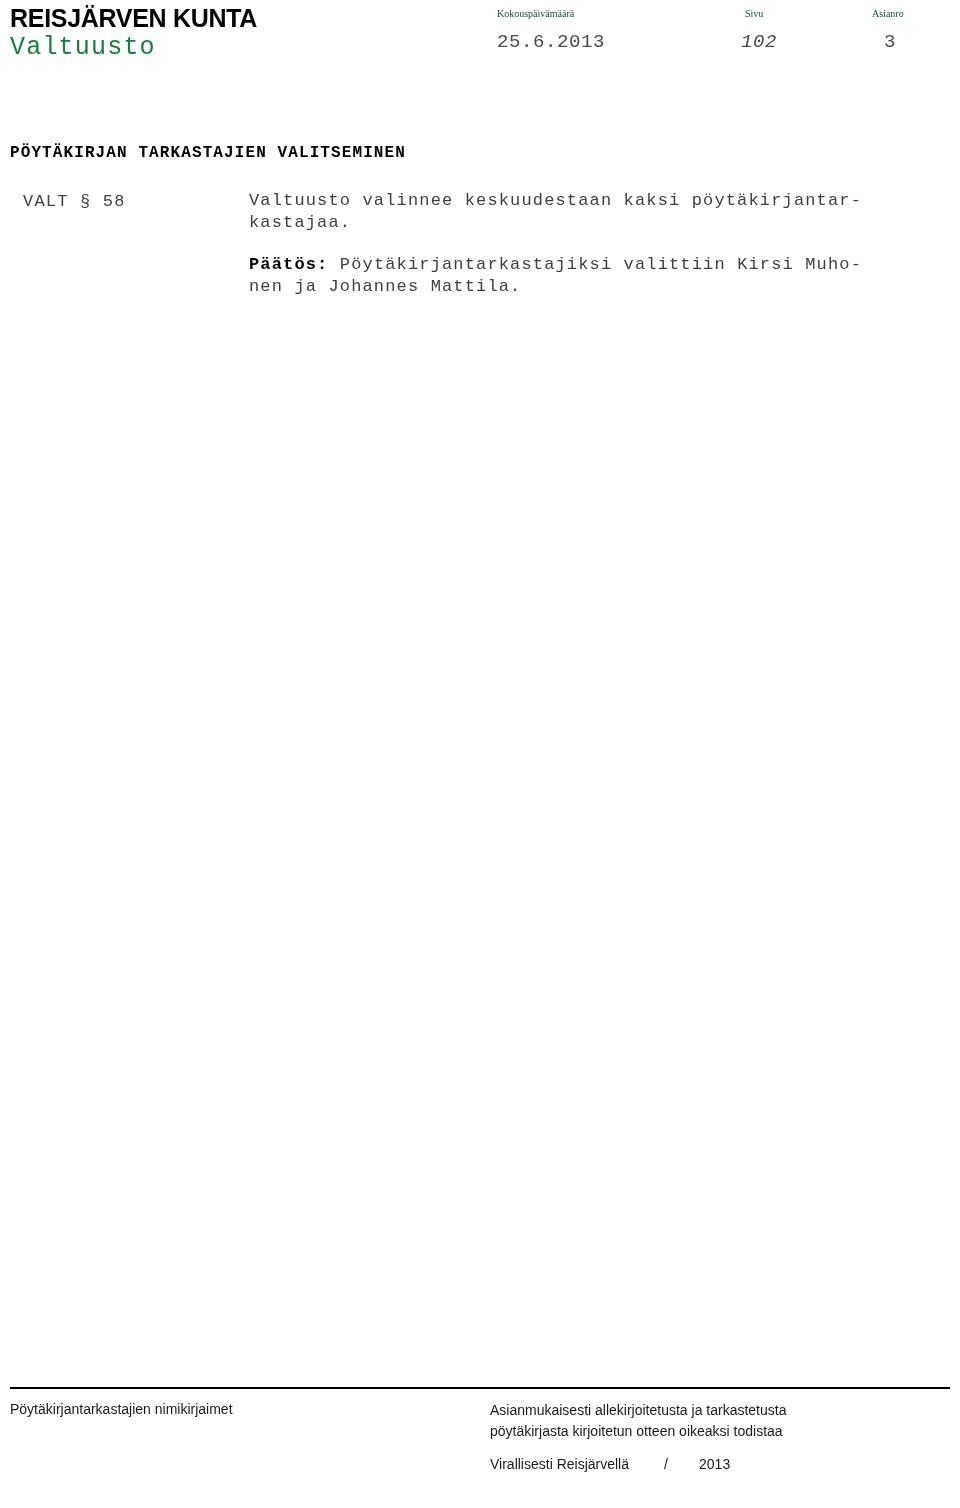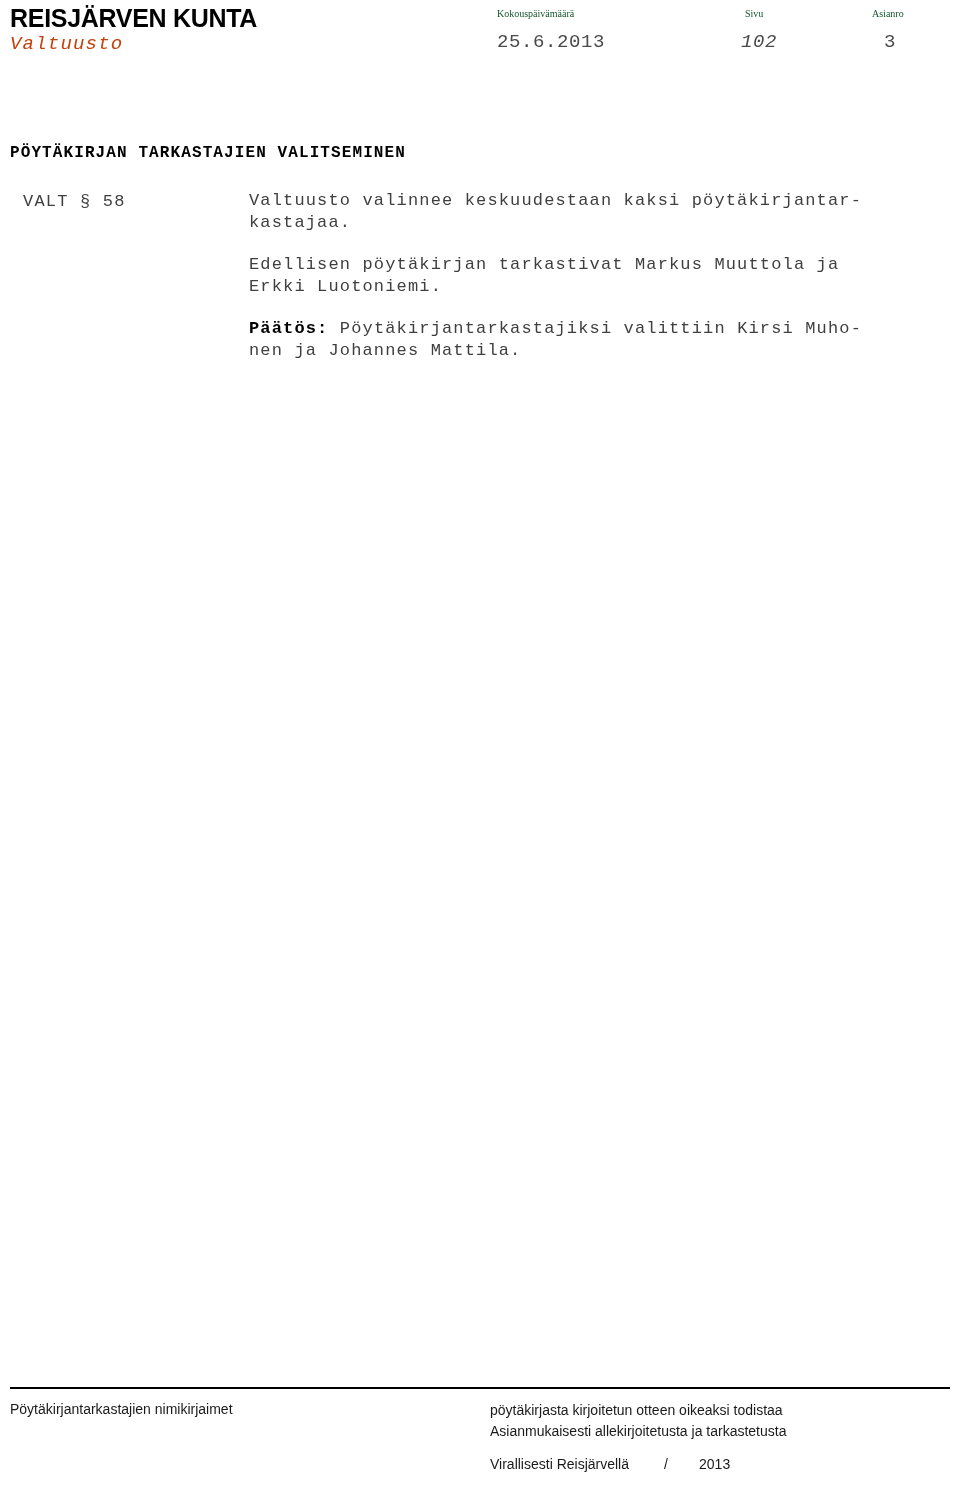--- a/index.html
+++ b/index.html
@@ -37,25 +37,24 @@
     font-size: 25px;
     letter-spacing: -0.3px;
     color: #000000;
     white-space: nowrap;
   }
   .org-body {
     position: absolute;
     left: 10px;
     top: 33px;
     font-family: "Liberation Mono", monospace;
-    font-size: 19px;
-    color: #c2410c;
+    font-size: 25px;
+    color: #15803d;
     letter-spacing: 1.2px;
     white-space: nowrap;
-    font-style: italic;
   }
   .hdr-label {
     position: absolute;
     top: 8px;
     font-family: Liberation Serif, serif;
     font-size: 10px;
     color: #14532d;
     white-space: nowrap;
   }
   .hdr-value {
@@ -178,34 +177,32 @@
     <div class="hdr-label col-case-label">Asianro</div>
     <div class="hdr-value col-case-value">3</div>
   </div>
 
   <div class="doc-title">PÖYTÄKIRJAN TARKASTAJIEN VALITSEMINEN</div>
   <div class="section-ref">VALT § 58</div>
 
   <div class="body-col">
     <p>Valtuusto valinnee keskuudestaan kaksi pöytäkirjantar-
 kastajaa.</p>
-    <p>Edellisen pöytäkirjan tarkastivat Markus Muuttola ja
-Erkki Luotoniemi.</p>
     <p><span class="lead">Päätös:</span><span> Pöytäkirjantarkastajiksi valittiin Kirsi Muho-
 nen ja Johannes Mattila.</span></p>
   </div>
 
   <div class="footer-rule"></div>
 
   <div class="footer">
     <div class="footer-left">Pöytäkirjantarkastajien nimikirjaimet</div>
 
     <div class="footer-right">
       <div class="blk footer-cert">
+        <span class="cert-line">Asianmukaisesti allekirjoitetusta ja tarkastetusta</span>
         <span class="cert-line">pöytäkirjasta kirjoitetun otteen oikeaksi todistaa</span>
-        <span class="cert-line">Asianmukaisesti allekirjoitetusta ja tarkastetusta</span>
       </div>
       <span class="officially-row">Virallisesti Reisjärvellä         /        2013</span>
 
     </div>
   </div>
 
 </div>
 
 </body></html>

